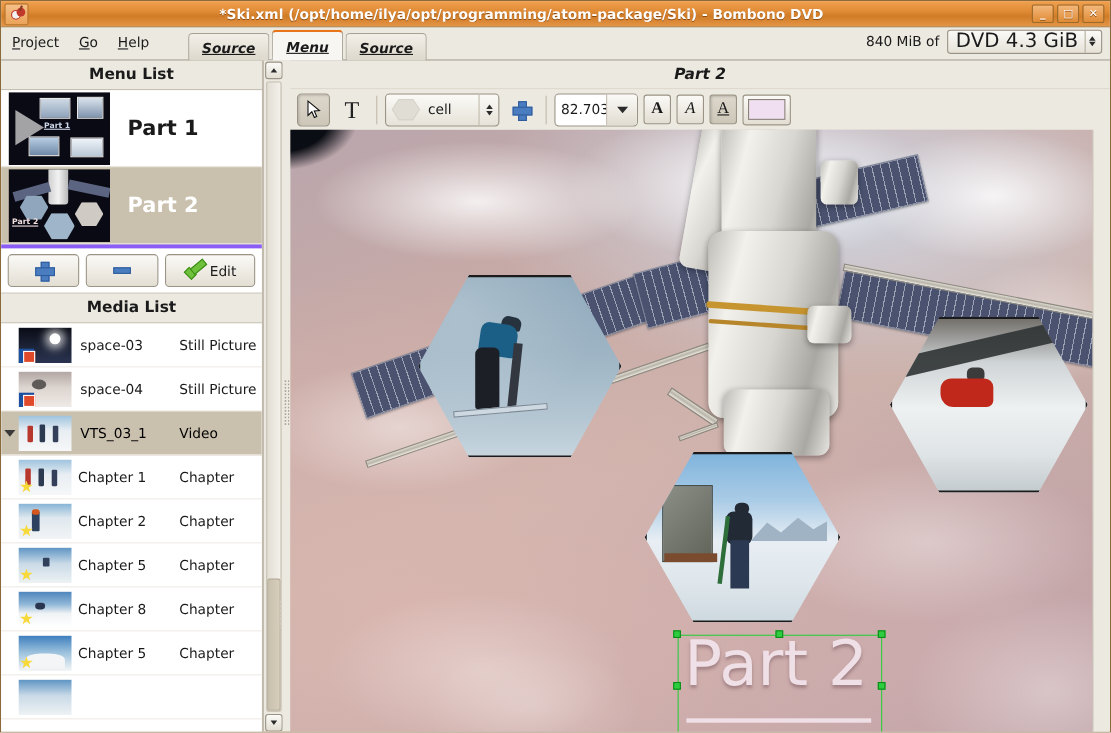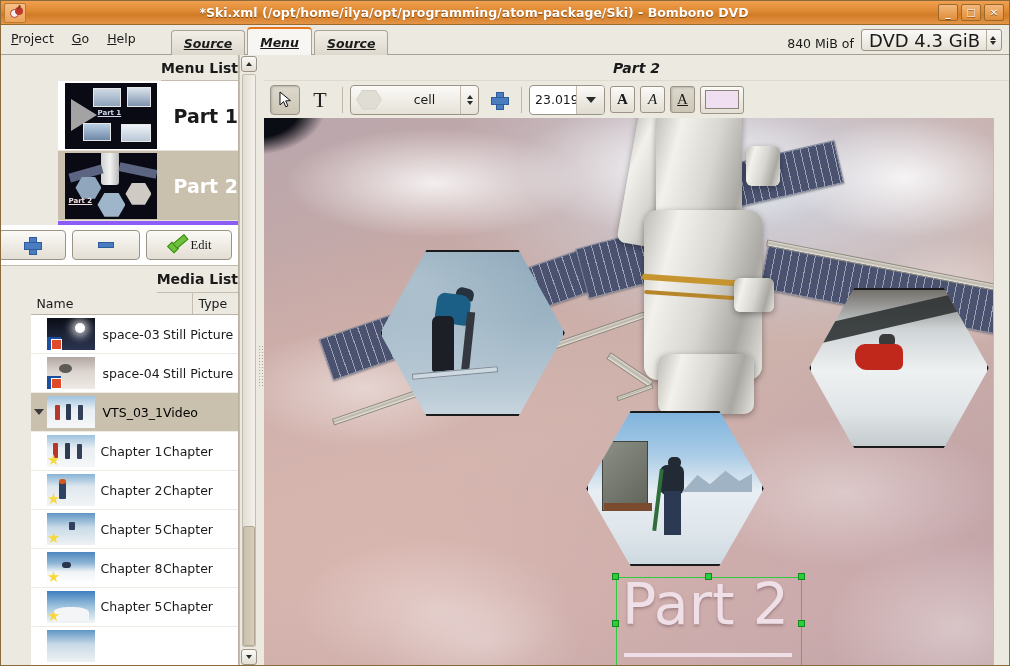--- a/index.html
+++ b/index.html
@@ -85,21 +85,21 @@
     position:relative; top:1px;
   }
   .tab.active{
     background:#f7f6f2;
     border-top:2px solid #e8751a;
     height:28px;
     z-index:3;
   }
   .tab u{ text-decoration:underline; }
   .sizeinfo{
-    margin-left:auto; display:flex; align-items:flex-end; gap:7px;
+    margin-left:auto; display:flex; align-items:center; gap:7px;
     padding:0 7px 3px 0; height:30px;
   }
   .sizeinfo .lbl{ font-size:12.5px; }
   .combo-disc{
     display:flex; align-items:center;
     height:22px; border:1px solid #9b9486; border-radius:3px;
     background:linear-gradient(to bottom,#fbfaf7,#e6e2d8);
     padding:0 2px 0 7px;
   }
   .combo-disc .txt{ font-size:18px; padding-right:6px; }
@@ -113,21 +113,20 @@
 
   
   .bodyrow{ display:flex; height:611px; }
 
   
   .leftpane{
     width:238px; flex:0 0 238px; height:611px;
     background:#ece9e1;
     display:flex; flex-direction:column;
     border-right:1px solid #b9b2a4;
-    align-items:flex-end;
   }
   .panehead{
     height:27px; display:flex; align-items:center; justify-content:center;
     font-weight:bold; font-size:14px;
     background:#ece9e1;
     border-bottom:1px solid #c3bcae;
   }
   .menulist{ background:#ffffff; border-bottom:4px solid #8b5cf6; }
   .menurow{
     display:flex; align-items:center; height:70px; padding-left:7px;
@@ -183,21 +182,21 @@
     padding:5px 6px; background:#ffffff;
     border-bottom:1px solid #c3bcae;
   }
   .tbtn{
     height:30px; border:1px solid #9b9486; border-radius:4px;
     background:linear-gradient(to bottom,#fbfaf7,#e3ded3);
     display:flex; align-items:center; justify-content:center;
     gap:4px; font-size:12.5px;
   }
   .tbtn.wide{ width:68px; }
-  .tbtn.edit{ width:86px;font-family:Liberation Serif, serif; }
+  .tbtn.edit{ width:86px; }
   .plus-ic{ position:relative; width:16px; height:16px; }
   .plus-ic:before,.plus-ic:after{
     content:""; position:absolute; background:#4a7cc0; border:1px solid #2f5c9c;
   }
   .plus-ic:before{ left:5px; top:0; width:6px; height:16px; }
   .plus-ic:after{ left:0; top:5px; width:16px; height:6px; }
   .minus-ic{ width:16px;height:6px; background:#4a7cc0; border:1px solid #2f5c9c; }
   .check-ic{ width:20px; height:16px; position:relative; }
   .check-ic:before{
     content:""; position:absolute; left:1px; top:7px; width:8px; height:5px;
@@ -314,25 +313,24 @@
   .tool.pressed{
     border:1px solid #9b9486;
     background:linear-gradient(to bottom,#ddd8cc,#cdc7b8);
     box-shadow:inset 1px 1px 2px rgba(0,0,0,.16);
   }
   .cursor-ic{ width:13px; height:17px; position:relative; }
   .cursor-ic svg{ display:block; }
   .ttool{ font-family:"Liberation Serif", serif; font-size:22px; color:#222; }
   .sep{ width:1px; height:26px; background:#c0b9ab; margin:0 2px; }
   .cellcombo{
-    display:flex; align-items:center; width:129px; height:30px;
+    display:flex; align-items:center; width:104px; height:30px;
     border:1px solid #9b9486; border-radius:4px;
     background:linear-gradient(to bottom,#fbfaf7,#e6e2d8);
     padding-left:5px;
-    text-align:center;
   }
   .hex-ic{
     width:26px; height:20px; flex:0 0 26px;
     background:#d5d2c9; border:0;
     clip-path:polygon(25% 0,75% 0,100% 50%,75% 100%,25% 100%,0 50%);
     position:relative;
   }
   .hex-ic:after{
     content:""; position:absolute; inset:1px;
     background:#e0ddd4;
@@ -574,24 +572,20 @@
           </div>
         <div class="tbtn edit">
           <span class="check-ic"></span>
           <span>Edit</span>
         </div>
       </div>
 
       <div class="panehead">Media List</div>
 
       <div class="medialist hidden-ovf">
-        <div class="colhead">
-          <div class="c1">Name</div>
-          <div class="c2">Type</div>
-        </div>
 
         <div class="mrow">
           <div class="expander"></div>
           <div class="mthumb sn-a">
               <span class="badge-pic"></span>
             </div>
           <div class="mname">space-03</div>
           <div class="mtype">Still Picture</div>
         </div>
 
@@ -712,21 +706,21 @@
           <span class="spin">
             <span class="ar-up"></span>
             <span class="ar-dn"></span>
           </span>
         </div>
         <div class="tool">
             <span class="plus-ic"></span>
           </div>
         <div class="sep"></div>
         <div class="sizecombo">
-          <span class="ftxt">23.019</span>
+          <span class="ftxt">82.703</span>
           <span class="drop">
               <span class="ar-dn-sm"></span>
             </span>
         </div>
         <div class="fbtn b">
             <span>A</span>
           </div>
         <div class="fbtn i">
             <span>A</span>
           </div>

